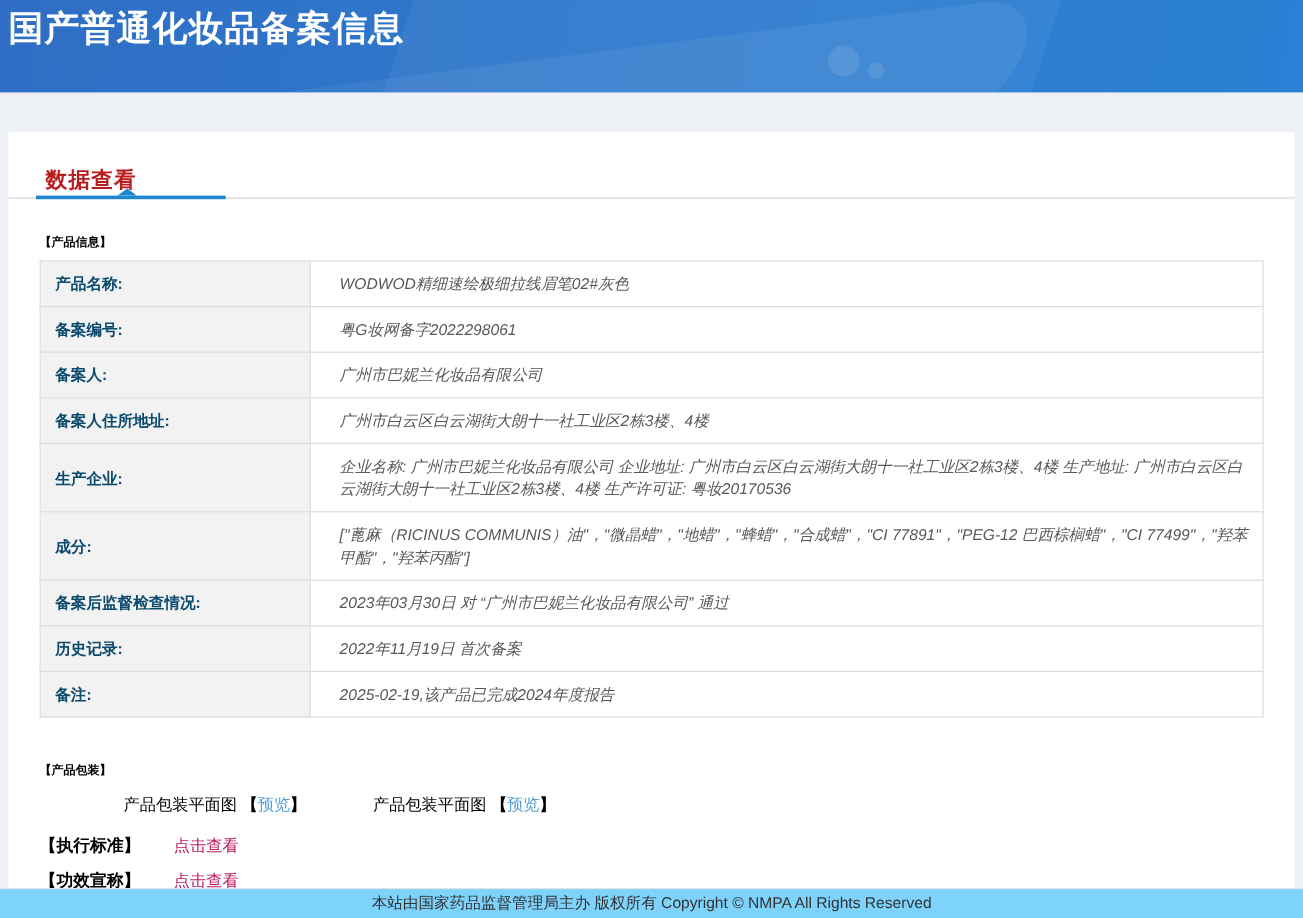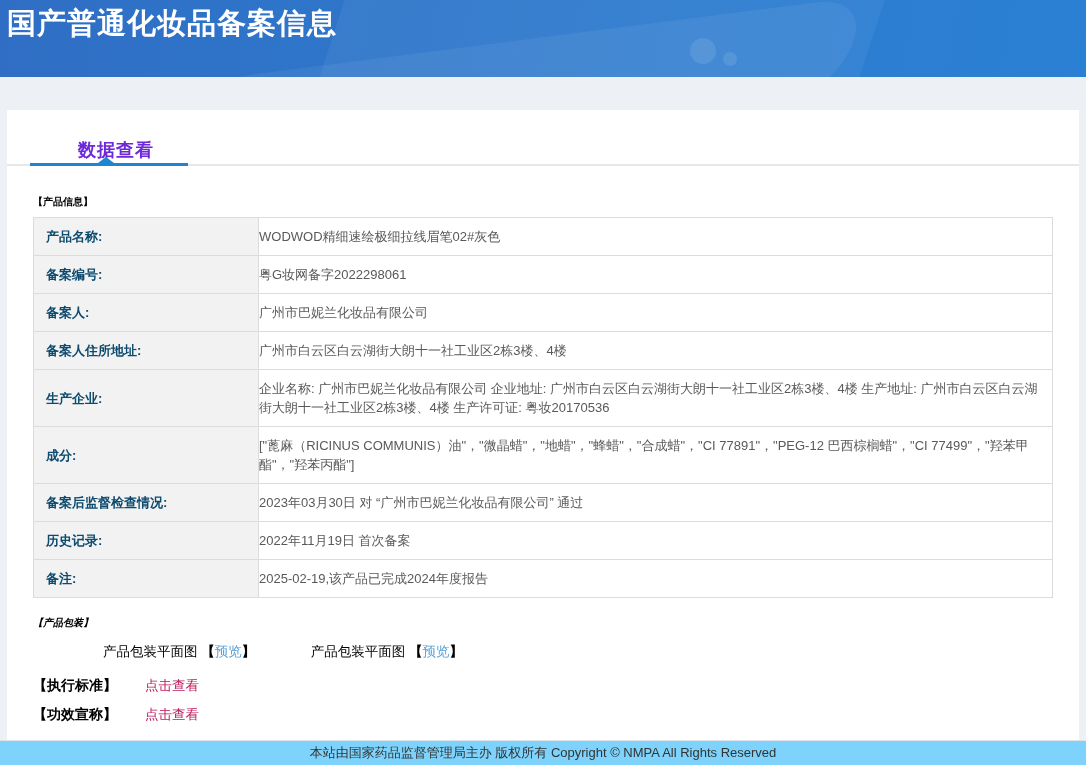--- a/index.html
+++ b/index.html
@@ -48,22 +48,22 @@
   }
   
   .tabbar {
     position:relative;
     padding:28px 0 0 0;
     border-bottom:2px solid #e7e7e7;
     height:56px;
   }
   .tab-active {
     display:inline-block;
-    margin-left:71px;
-    color:#6d28d9; font-size:18px; font-weight:bold;
+    margin-left:31px;
+    color:#b91c1c; font-size:18px; font-weight:bold;
     letter-spacing:1px;
     cursor:pointer;
   }
   .tab-underline {
     position:absolute; left:23px; bottom:-2px;
     width:158px; height:3px; background:#1e86d0;
   }
   .tab-underline .tri {
     position:absolute; left:68px; top:-6px;
     width:0; height:0;
@@ -92,24 +92,25 @@
     line-height:19px;
   }
   .info-table td.lbl {
     width:225px;
     background:#f2f2f2;
     font-weight:bold; color:#0c4a6e;
   }
   .info-table td.val {
     background:#ffffff;
     color:#595959;
-    padding-left:0;
-  }
-  
-  .pkg-title { margin-top:18px;font-style:italic; }
+    padding-left:24px;
+    font-style:italic;
+  }
+  
+  .pkg-title { margin-top:37px; }
   .pkg-row {
     margin:13px 26px 0 96px;
     font-size:13.5px; color:#000;
   }
   .pkg-row .pkg-label { font-weight:normal; color:#000; }
   .pkg-row .bracket { font-weight:bold; color:#000; }
   .preview-link { color:#55a0d6; cursor:pointer; text-decoration:none; }
   .pkg-gap { display:inline-block; width:48px; }
   .link-row {
     margin:16px 26px 0 26px;

